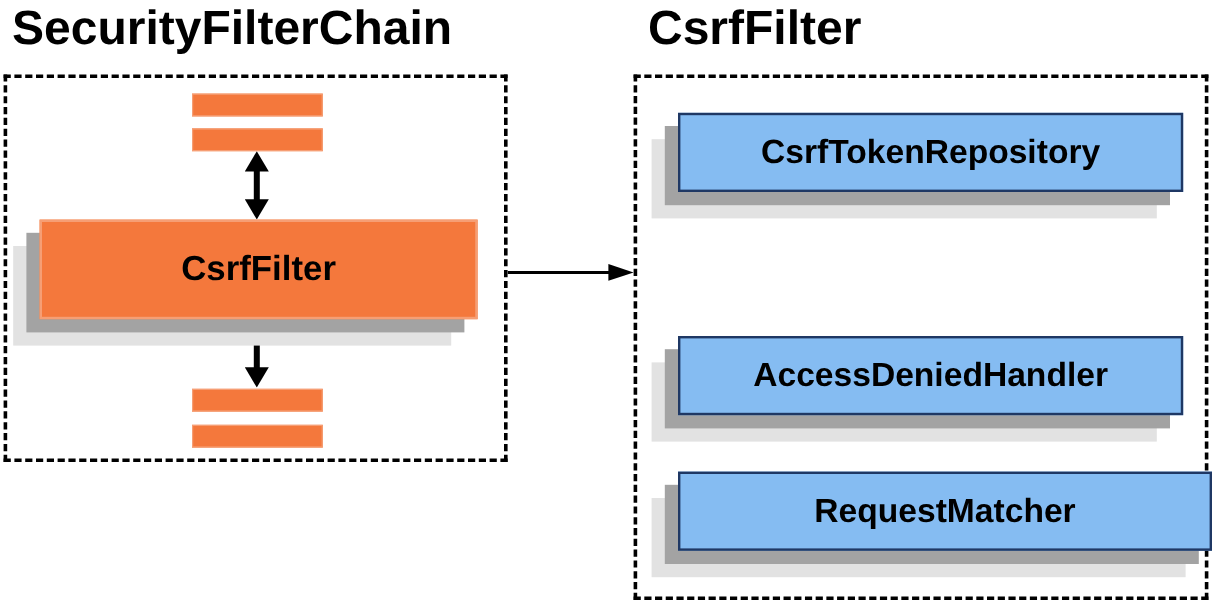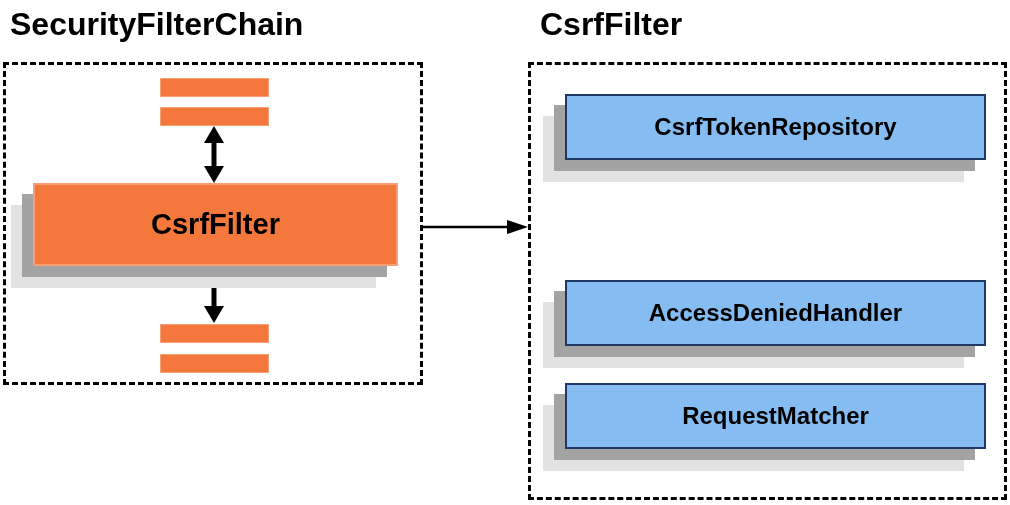--- a/index.html
+++ b/index.html
@@ -5,21 +5,21 @@
   html,body{margin:0;padding:0;background:#fff;}
   .canvas{
     position:relative;
     width:1010px;height:505px;
     background:var(--background,#fff);
     font-family:"Liberation Sans",sans-serif;
     overflow:hidden;
   }
   .title{
     position:absolute;
-    font-size:32px;font-weight:bold;
+    font-size:40px;font-weight:bold;
     color:var(--text-color,#000);
     line-height:36px;white-space:nowrap;
   }
   .title-left{left:10px;top:6px;}
   .title-right{left:540px;top:6px;}
 
   .dashed{
     position:absolute;
     border:3px dashed var(--border-dash,#000);
     box-sizing:border-box;
@@ -54,25 +54,25 @@
   .orange-host{left:33px;top:183px;width:365px;height:83px;}
   .face-orange{
     background:var(--orange-fill,#F4783C);
     border:2px solid var(--orange-border,#F69E74);
     font-size:29px;
   }
   .component{left:565px;width:421px;height:66px;}
   .c1{top:94px;}
   .c2{top:194px;}
   .c3{top:280px;}
-  .c4{top:383px;}
+  .c4{top:393px;padding-left:24px;}
   .face-blue{
     background:var(--blue-fill,#85BCF2);
     border:2px solid var(--blue-border,#1F3864);
-    font-size:24px;
+    font-size:28px;
   }
 
   .arrow-svg{position:absolute;display:block;}
   .v-arrow-1{left:202px;top:126px;}
   .v-arrow-2{left:202px;top:266px;}
   .h-arrow{left:423px;top:219px;}
 </style>
 </head>
 <body>
 

